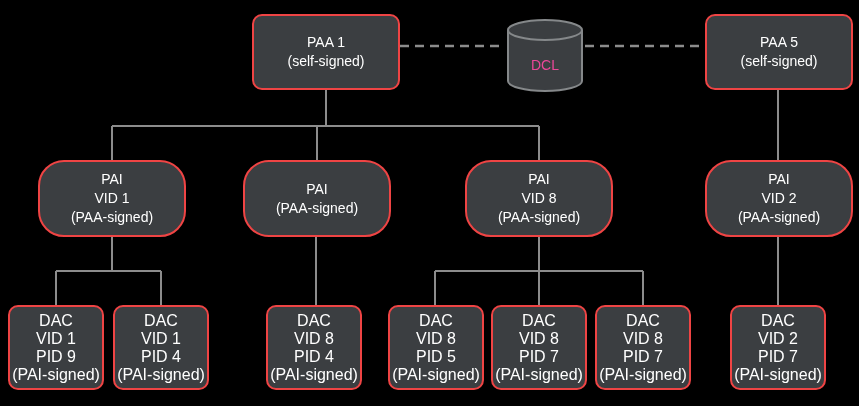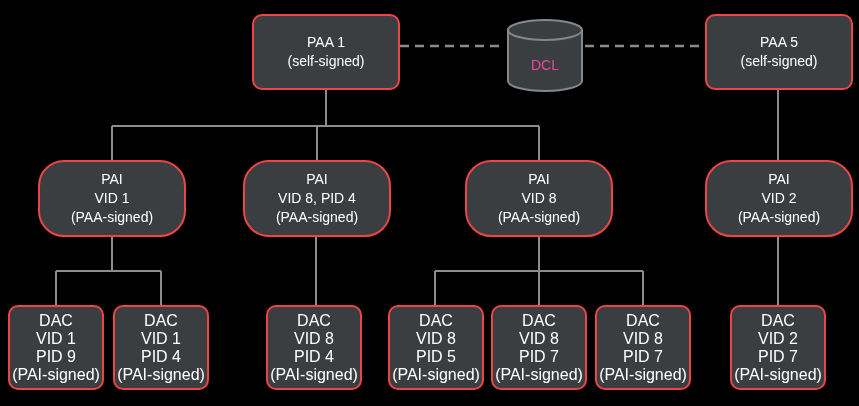--- a/index.html
+++ b/index.html
@@ -89,21 +89,20 @@
   </div>
 
   <div class="node pai" style="left:38px;">
     <span>PAI</span>
     <span>VID 1</span>
     <span>(PAA-signed)</span>
   </div>
 
   <div class="node pai" style="left:243px;">
     <span>PAI</span>
-    <span>VID 8, PID 4</span>
     <span>(PAA-signed)</span>
   </div>
 
   <div class="node pai" style="left:465px;">
     <span>PAI</span>
     <span>VID 8</span>
     <span>(PAA-signed)</span>
   </div>
 
   <div class="node pai" style="left:705px;">

